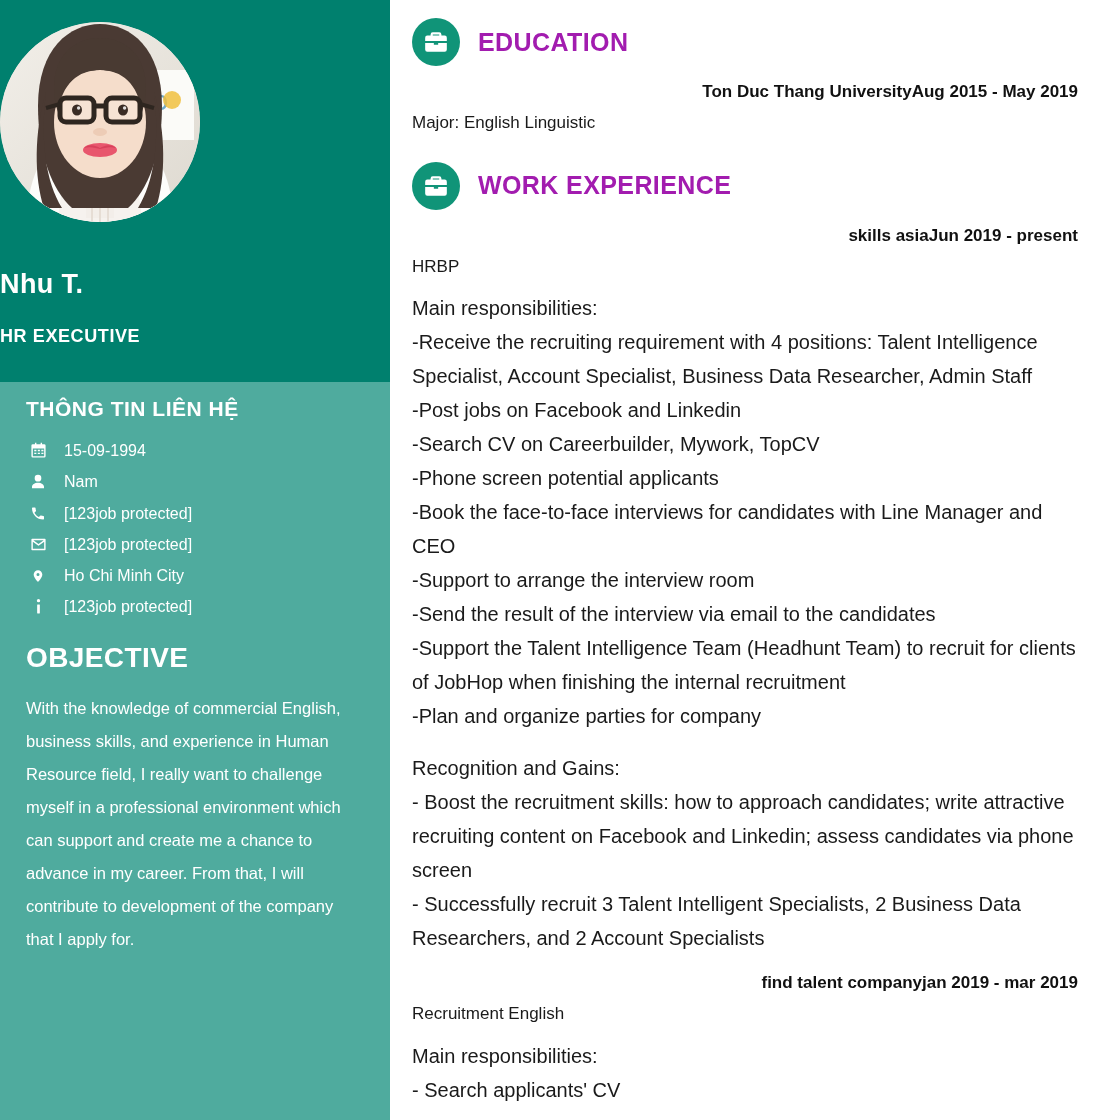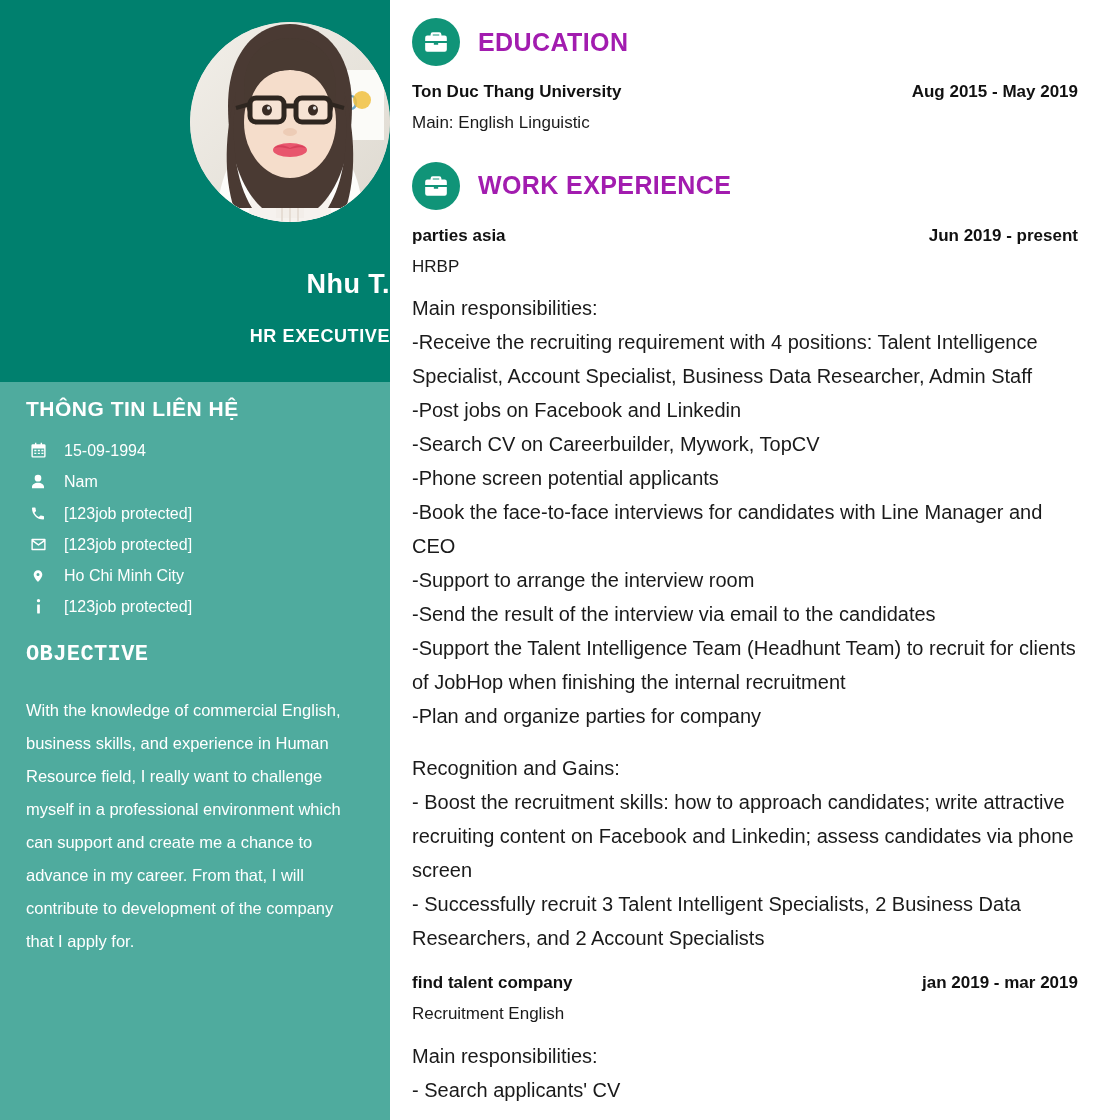--- a/index.html
+++ b/index.html
@@ -27,23 +27,22 @@
     display: flex;
     flex-direction: column;
     background: #4FAB9E;
   }
   .sidebar-top {
     background: #00806E;
     height: 382px;
     box-sizing: border-box;
     display: flex;
     flex-direction: column;
-    align-items: flex-end;
+    align-items: flex-start;
     padding-top: 22px;
-    padding-left: 18px;
   }
   .avatar {
     width: 200px;
     height: 200px;
     border-radius: 50%;
     overflow: hidden;
     position: relative;
     background: #e8e4dd;
     flex: 0 0 200px;
   }
@@ -96,25 +95,24 @@
     display: flex;
     align-items: center;
     justify-content: center;
     margin-right: 14px;
   }
   .contact-icon svg { display: block; fill: #ffffff; }
   .contact-text { white-space: nowrap; }
 
   .objective-heading {
     color: #ffffff;
-    font-size: 22px;
+    font-size: 28px;
     font-weight: bold;
     letter-spacing: 0.4px;
-    margin: 0 0 27px 0;
-    font-family: Liberation Mono, monospace;
+    margin: 0 0 18px 0;
   }
   .objective-text {
     color: #ffffff;
     font-size: 16.5px;
     line-height: 33px;
     margin: 0;
   }
 
   
   .main {
@@ -141,21 +139,21 @@
   }
   .section-badge svg { display: block; fill: #ffffff; }
   .section-title {
     color: #a21caf;
     font-size: 25px;
     font-weight: bold;
     letter-spacing: 0.4px;
   }
   .entry-row {
     display: flex;
-    justify-content: space-between;
+    justify-content: flex-end;
     align-items: baseline;
     margin-bottom: 9px;
   }
   .entry-org {
     font-size: 17px;
     font-weight: bold;
     color: #111111;
   }
   .entry-date {
     font-size: 17px;
@@ -311,37 +309,37 @@
               <path d="M9 3h6a2 2 0 0 1 2 2v1h3a2 2 0 0 1 2 2v3H2V8a2 2 0 0 1 2-2h3V5a2 2 0 0 1 2-2zm0 3h6V5H9v1zM2 13h8v1.6h4V13h8v6a2 2 0 0 1-2 2H4a2 2 0 0 1-2-2v-6z"></path>
             </svg>
         </span>
         <span class="section-title">EDUCATION</span>
       </div>
       <div class="edu-block">
         <div class="entry-row">
           <span class="entry-org">Ton Duc Thang University</span>
           <span class="entry-date">Aug 2015 - May 2019</span>
         </div>
-        <p class="entry-sub">Main: English Linguistic</p>
+        <p class="entry-sub">Major: English Linguistic</p>
       </div>
     </section>
 
     <section>
       <div class="section-header">
         <span class="section-badge">
           <svg width="26" height="26" viewBox="0 0 24 24">
               <path d="M9 3h6a2 2 0 0 1 2 2v1h3a2 2 0 0 1 2 2v3H2V8a2 2 0 0 1 2-2h3V5a2 2 0 0 1 2-2zm0 3h6V5H9v1zM2 13h8v1.6h4V13h8v6a2 2 0 0 1-2 2H4a2 2 0 0 1-2-2v-6z"></path>
             </svg>
         </span>
         <span class="section-title">WORK EXPERIENCE</span>
       </div>
 
       <div>
         <div class="entry-row">
-          <span class="entry-org">parties asia</span>
+          <span class="entry-org">skills asia</span>
           <span class="entry-date">Jun 2019 - present</span>
         </div>
         <p class="entry-sub">HRBP</p>
         <p class="body-block">Main responsibilities:
 -Receive the recruiting requirement with 4 positions: Talent Intelligence Specialist, Account Specialist, Business Data Researcher, Admin Staff
 -Post jobs on Facebook and Linkedin
 -Search CV on Careerbuilder, Mywork, TopCV
 -Phone screen potential applicants
 -Book the face-to-face interviews for candidates with Line Manager and CEO
 -Support to arrange the interview room

